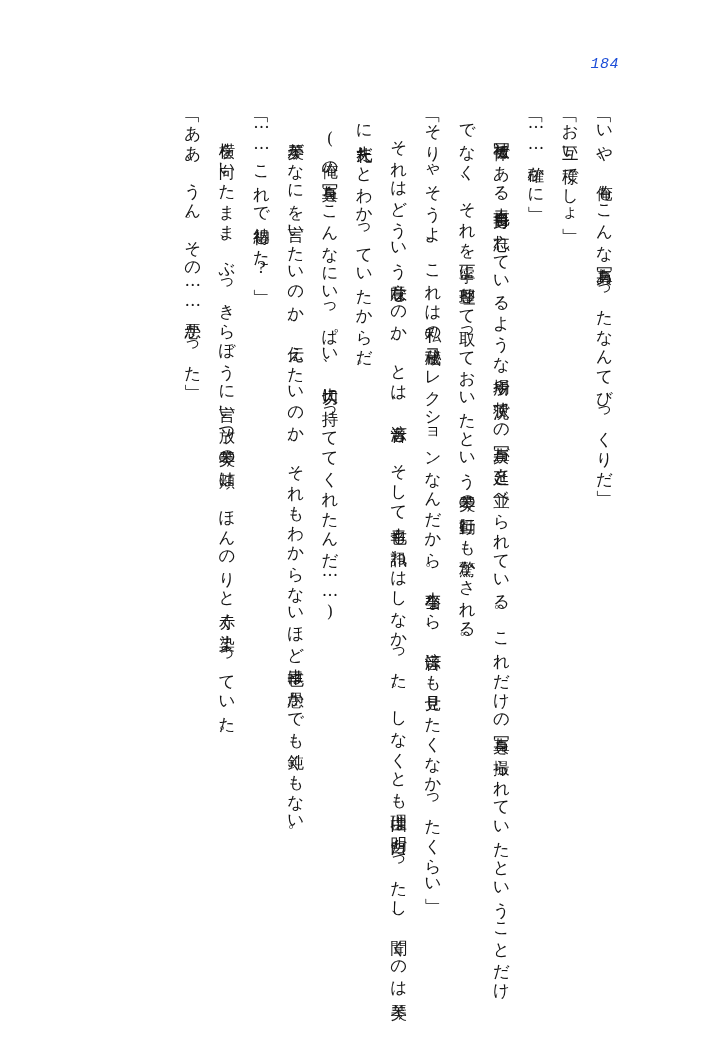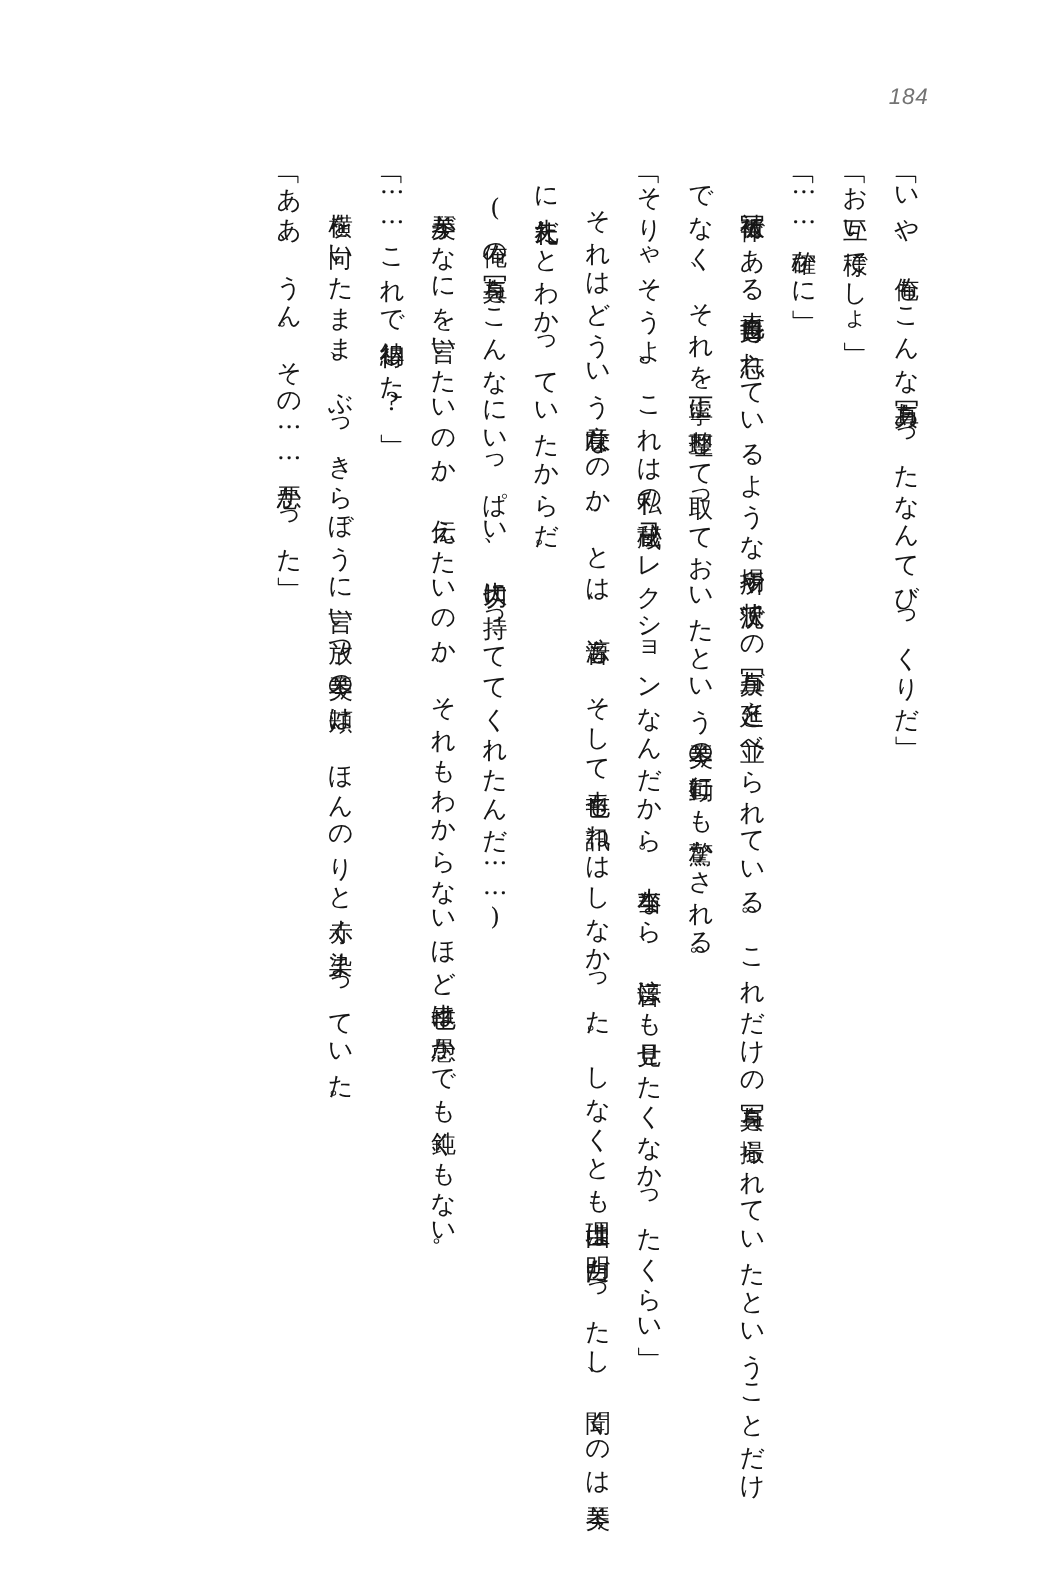--- a/index.html
+++ b/index.html
@@ -19,23 +19,23 @@
     position: relative;
     width: 705px;
     height: 1050px;
     box-sizing: border-box;
   }
   .page-number {
     position: absolute;
     top: 56px;
     right: 86px;
     font-size: 15px;
-    font-family: Liberation Sans, sans-serif;
+    font-family: Liberation Mono, monospace;
     font-style: italic;
-    color: #737373;
+    color: #1d4ed8;
     letter-spacing: 0.5px;
   }
   .text-block {
     position: absolute;
     top: 112px;
     right: 84px;
     left: 86px;
     height: 880px;
     writing-mode: vertical-rl;
     text-orientation: upright;

